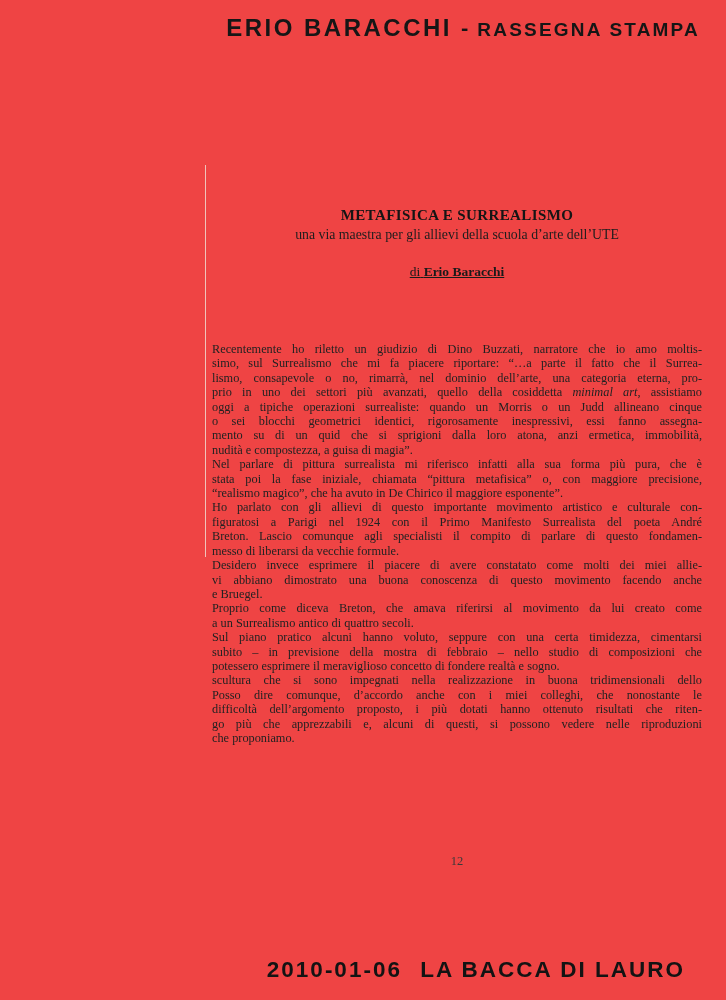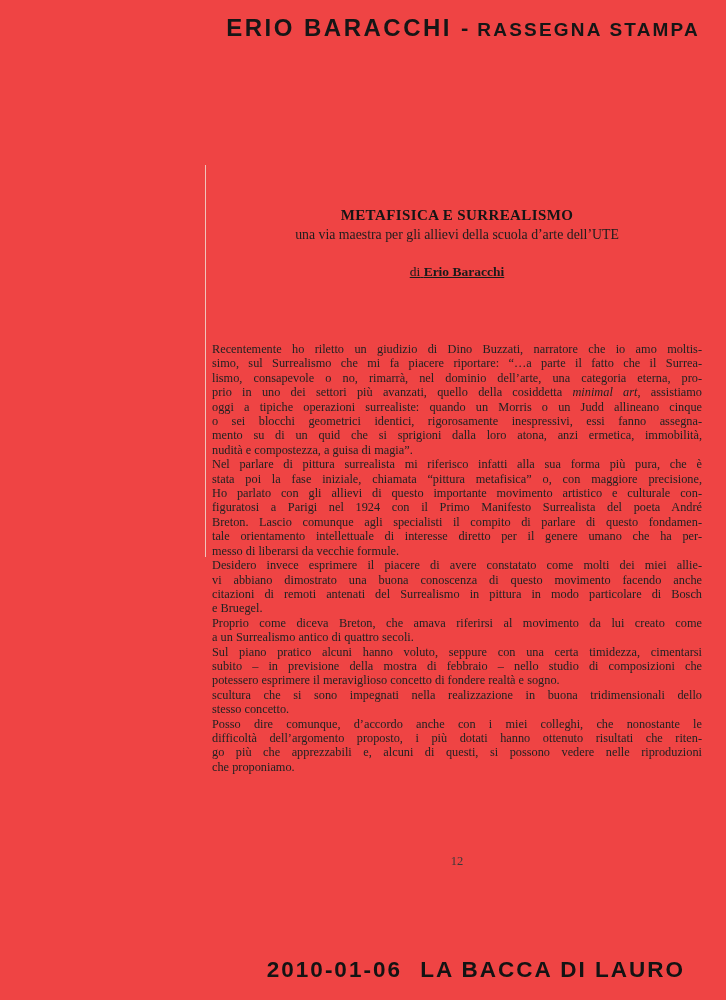--- a/index.html
+++ b/index.html
@@ -145,36 +145,34 @@
       <div class="line">Recentemente ho riletto un giudizio di Dino Buzzati, narratore che io amo moltis-</div>
       <div class="line">simo, sul Surrealismo che mi fa piacere riportare: “…a parte il fatto che il Surrea-</div>
       <div class="line">lismo, consapevole o no, rimarrà, nel dominio dell’arte, una categoria eterna, pro-</div>
       <div class="line">prio in uno dei settori più avanzati, quello della cosiddetta <em>minimal art</em>, assistiamo</div>
       <div class="line">oggi a tipiche operazioni surrealiste: quando un Morris o un Judd allineano cinque</div>
       <div class="line">o sei blocchi geometrici identici, rigorosamente inespressivi, essi fanno assegna-</div>
       <div class="line">mento su di un quid che si sprigioni dalla loro atona, anzi ermetica, immobilità,</div>
       <div class="line para-end">nudità e compostezza, a guisa di magia”.</div>
       <div class="line">Nel parlare di pittura surrealista mi riferisco infatti alla sua forma più pura, che è</div>
       <div class="line">stata poi la fase iniziale, chiamata “pittura metafisica” o, con maggiore precisione,</div>
+      <div class="line para-end">“realismo magico”, che ha avuto in De Chirico il maggiore esponente”.</div>
       <div class="line">Ho parlato con gli allievi di questo importante movimento artistico e culturale con-</div>
       <div class="line">figuratosi a Parigi nel 1924 con il Primo Manifesto Surrealista del poeta André</div>
       <div class="line">Breton. Lascio comunque agli specialisti il compito di parlare di questo fondamen-</div>
-      <div class="line">tale orientamento intellettuale di interesse diretto per il genere umano che ha per-</div>
       <div class="line para-end">messo di liberarsi da vecchie formule.</div>
       <div class="line">Desidero invece esprimere il piacere di avere constatato come molti dei miei allie-</div>
       <div class="line">vi abbiano dimostrato una buona conoscenza di questo movimento facendo anche</div>
-      <div class="line">citazioni di remoti antenati del Surrealismo in pittura in modo particolare di Bosch</div>
       <div class="line para-end">e Bruegel.</div>
       <div class="line">Proprio come diceva Breton, che amava riferirsi al movimento da lui creato come</div>
       <div class="line para-end">a un Surrealismo antico di quattro secoli.</div>
       <div class="line">Sul piano pratico alcuni hanno voluto, seppure con una certa timidezza, cimentarsi</div>
       <div class="line">subito – in previsione della mostra di febbraio – nello studio di composizioni che</div>
       <div class="line para-end">potessero esprimere il meraviglioso concetto di fondere realtà e sogno.</div>
       <div class="line">scultura che si sono impegnati nella realizzazione in buona tridimensionali dello</div>
-      <div class="line para-end">stesso concetto.</div>
       <div class="line">Posso dire comunque, d’accordo anche con i miei colleghi, che nonostante le</div>
       <div class="line">difficoltà dell’argomento proposto, i più dotati hanno ottenuto risultati che riten-</div>
       <div class="line">go più che apprezzabili e, alcuni di questi, si possono vedere nelle riproduzioni</div>
       <div class="line para-end">che proponiamo.</div>
     </div>
 
   <div class="page-number">12</div>
 
   <div class="footer">
     <span class="date">2010-01-06</span>

